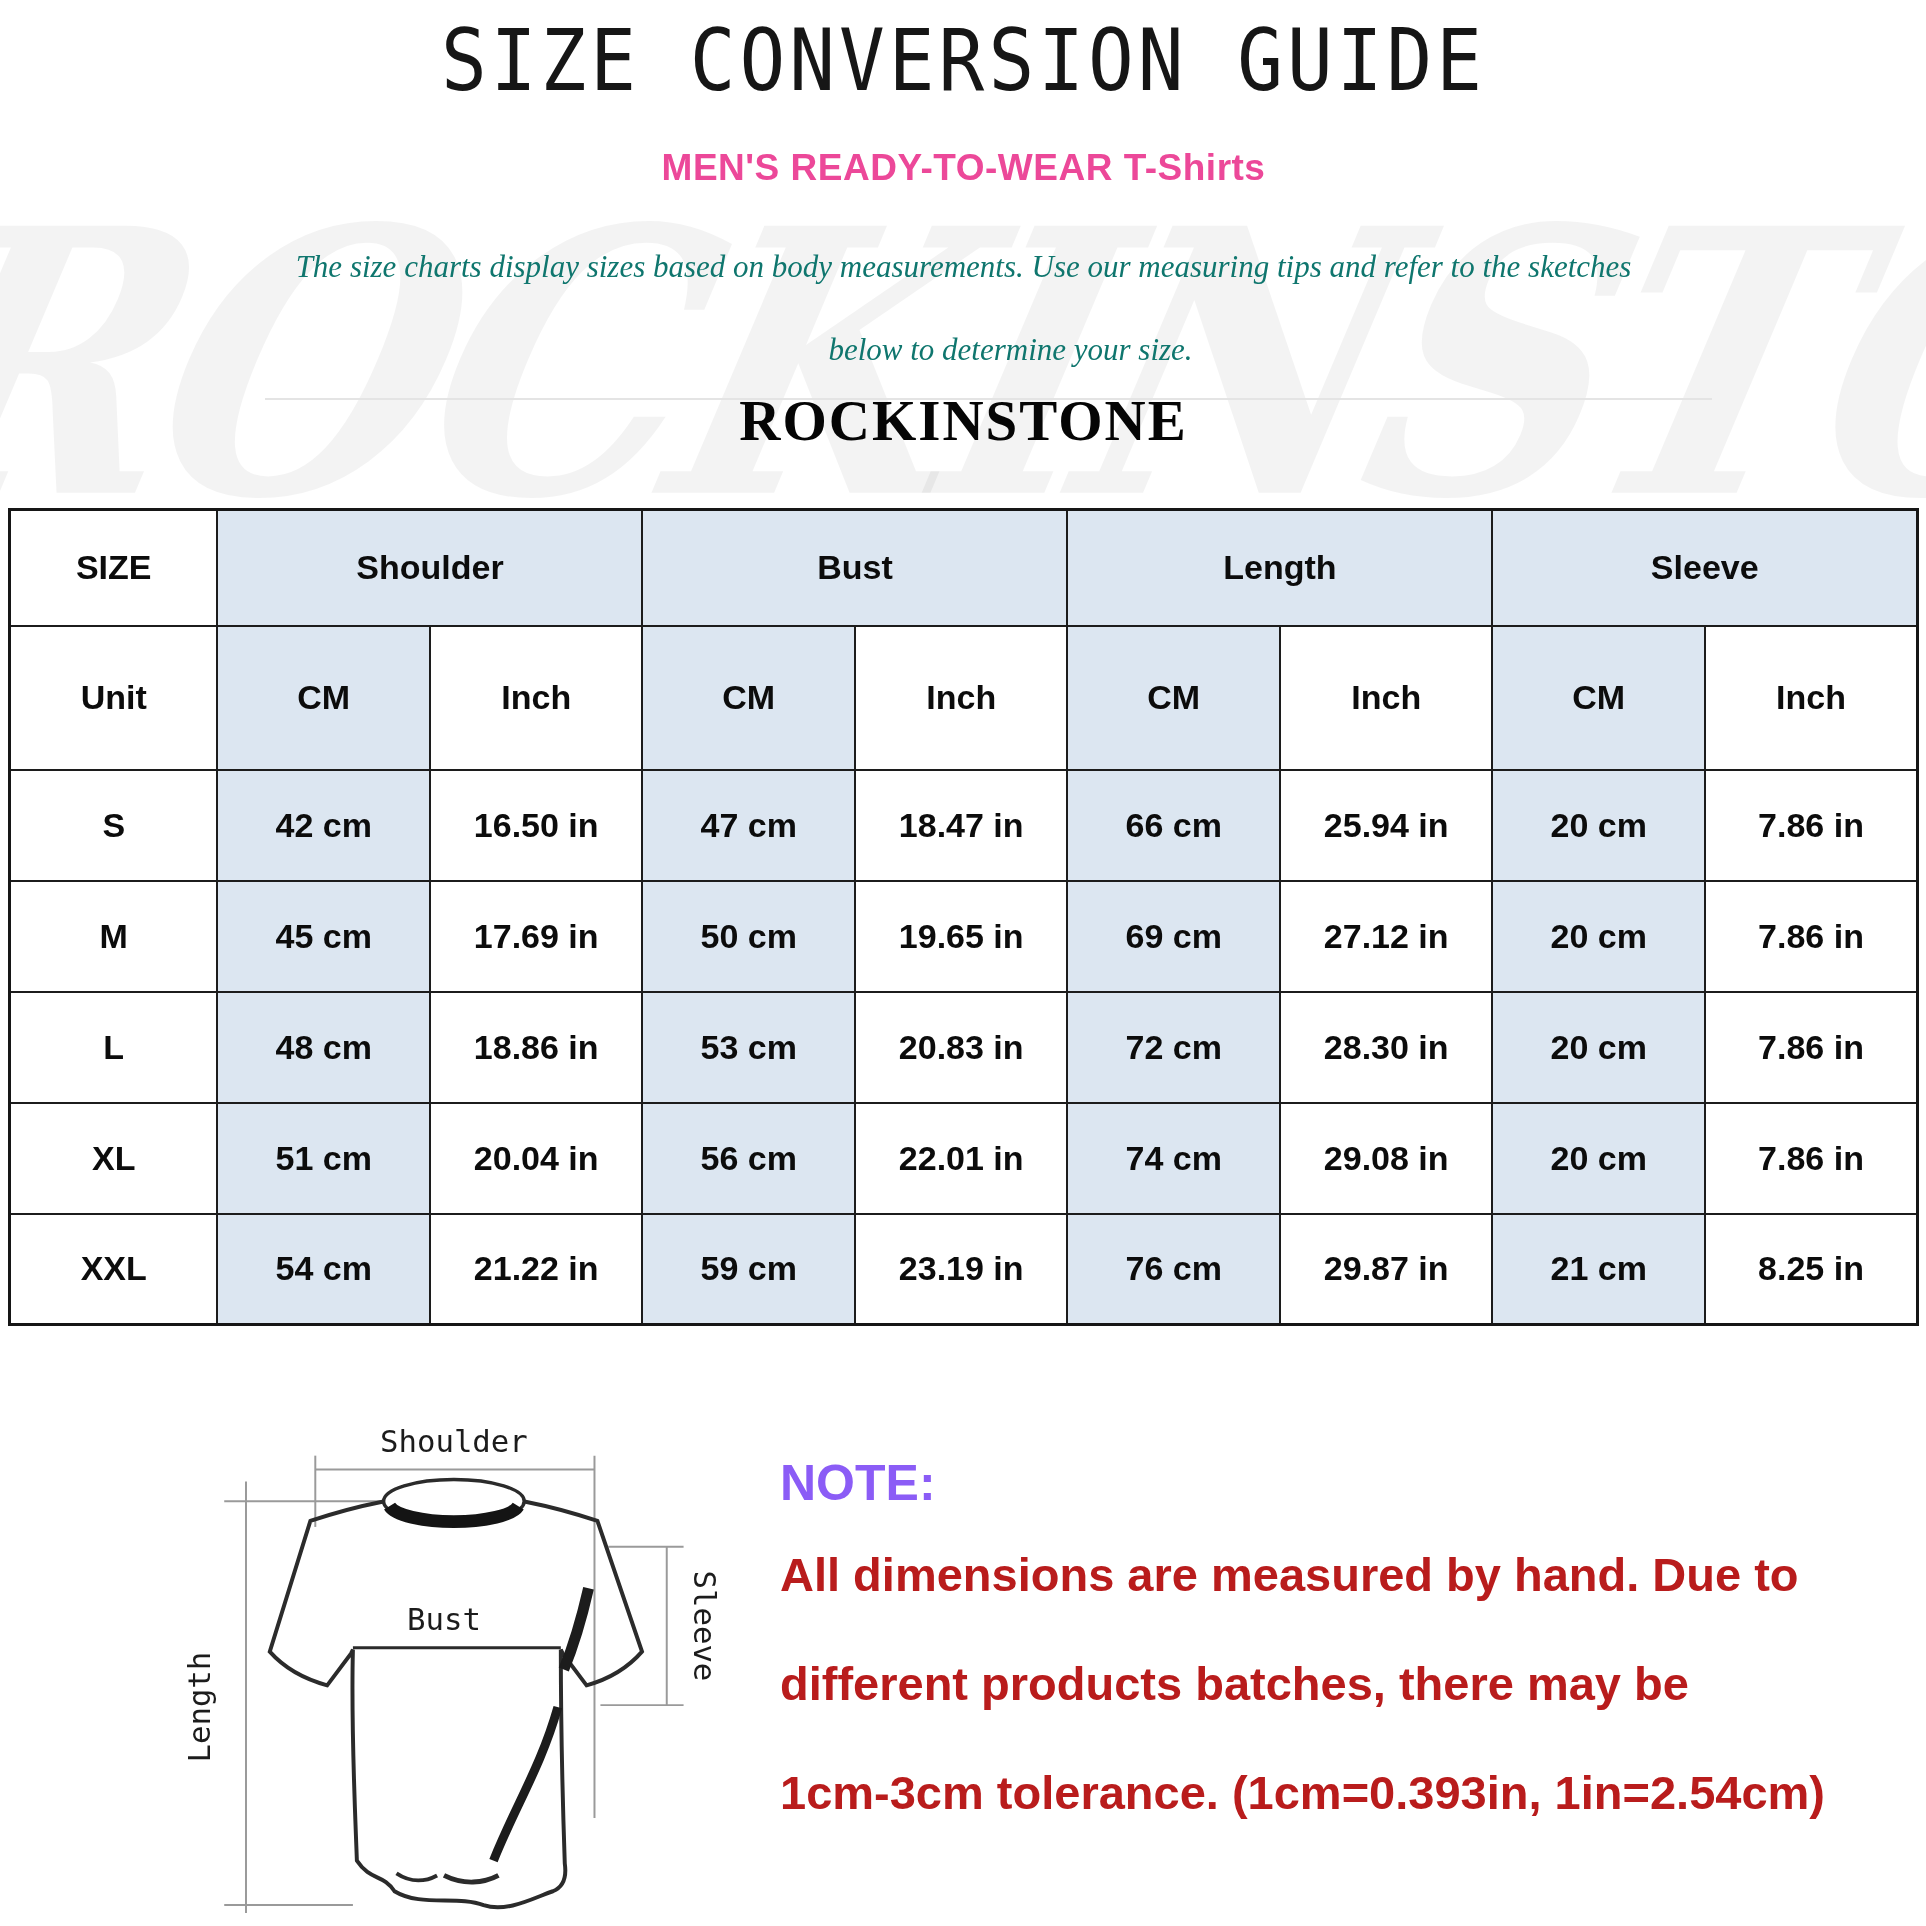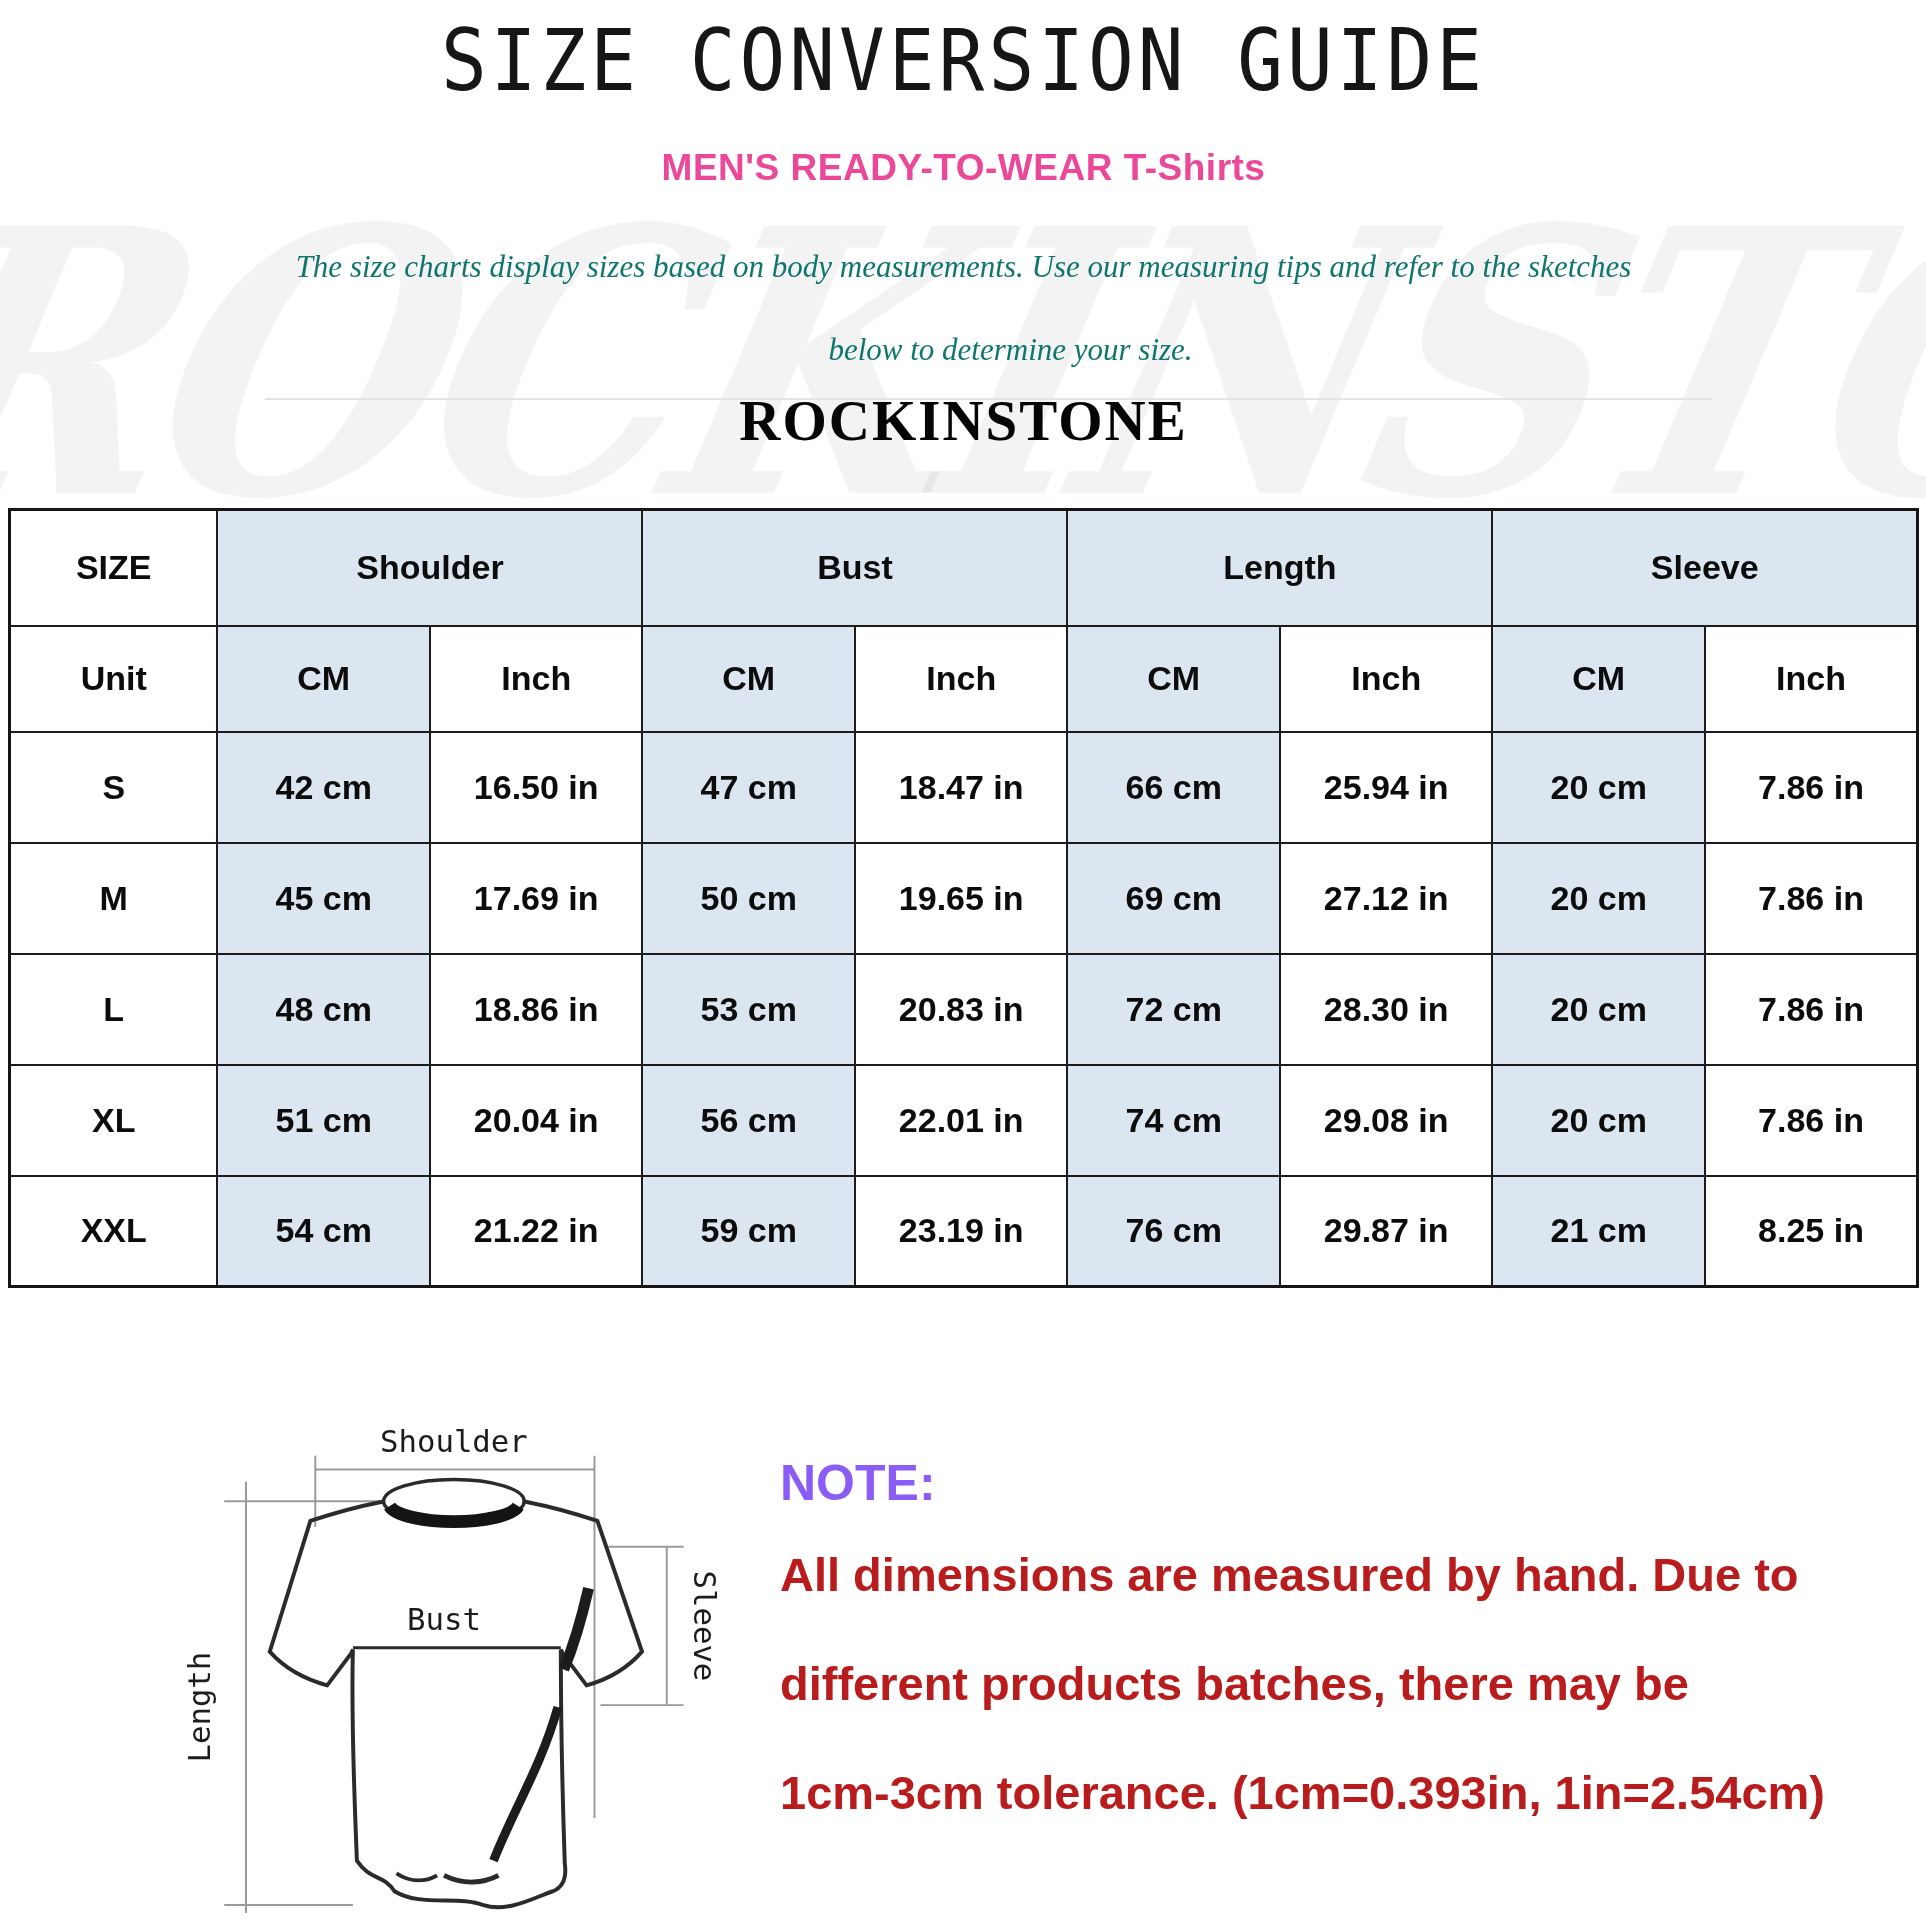--- a/index.html
+++ b/index.html
@@ -116,21 +116,21 @@
     text-align: center;
     vertical-align: middle;
     font-family: "Liberation Sans", sans-serif;
     font-weight: 700;
     font-size: 34px;
     color: #0c0c0c;
     background: #ffffff;
   }
   .size-table col.c-size { width: 10.9%; }
   .size-table thead tr.group-row { height: 116px; }
-  .size-table thead tr.unit-row { height: 106px; }
+  .size-table thead tr.unit-row { height: 144px; }
   .size-table tbody tr { height: 111px; }
   .size-table .blue { background: var(--cell-blue, #dce6f1); }
 
   
   .sketch {
     position: absolute;
     top: 1410px;
     left: 147px;
     width: 594px;
     height: 517px;

